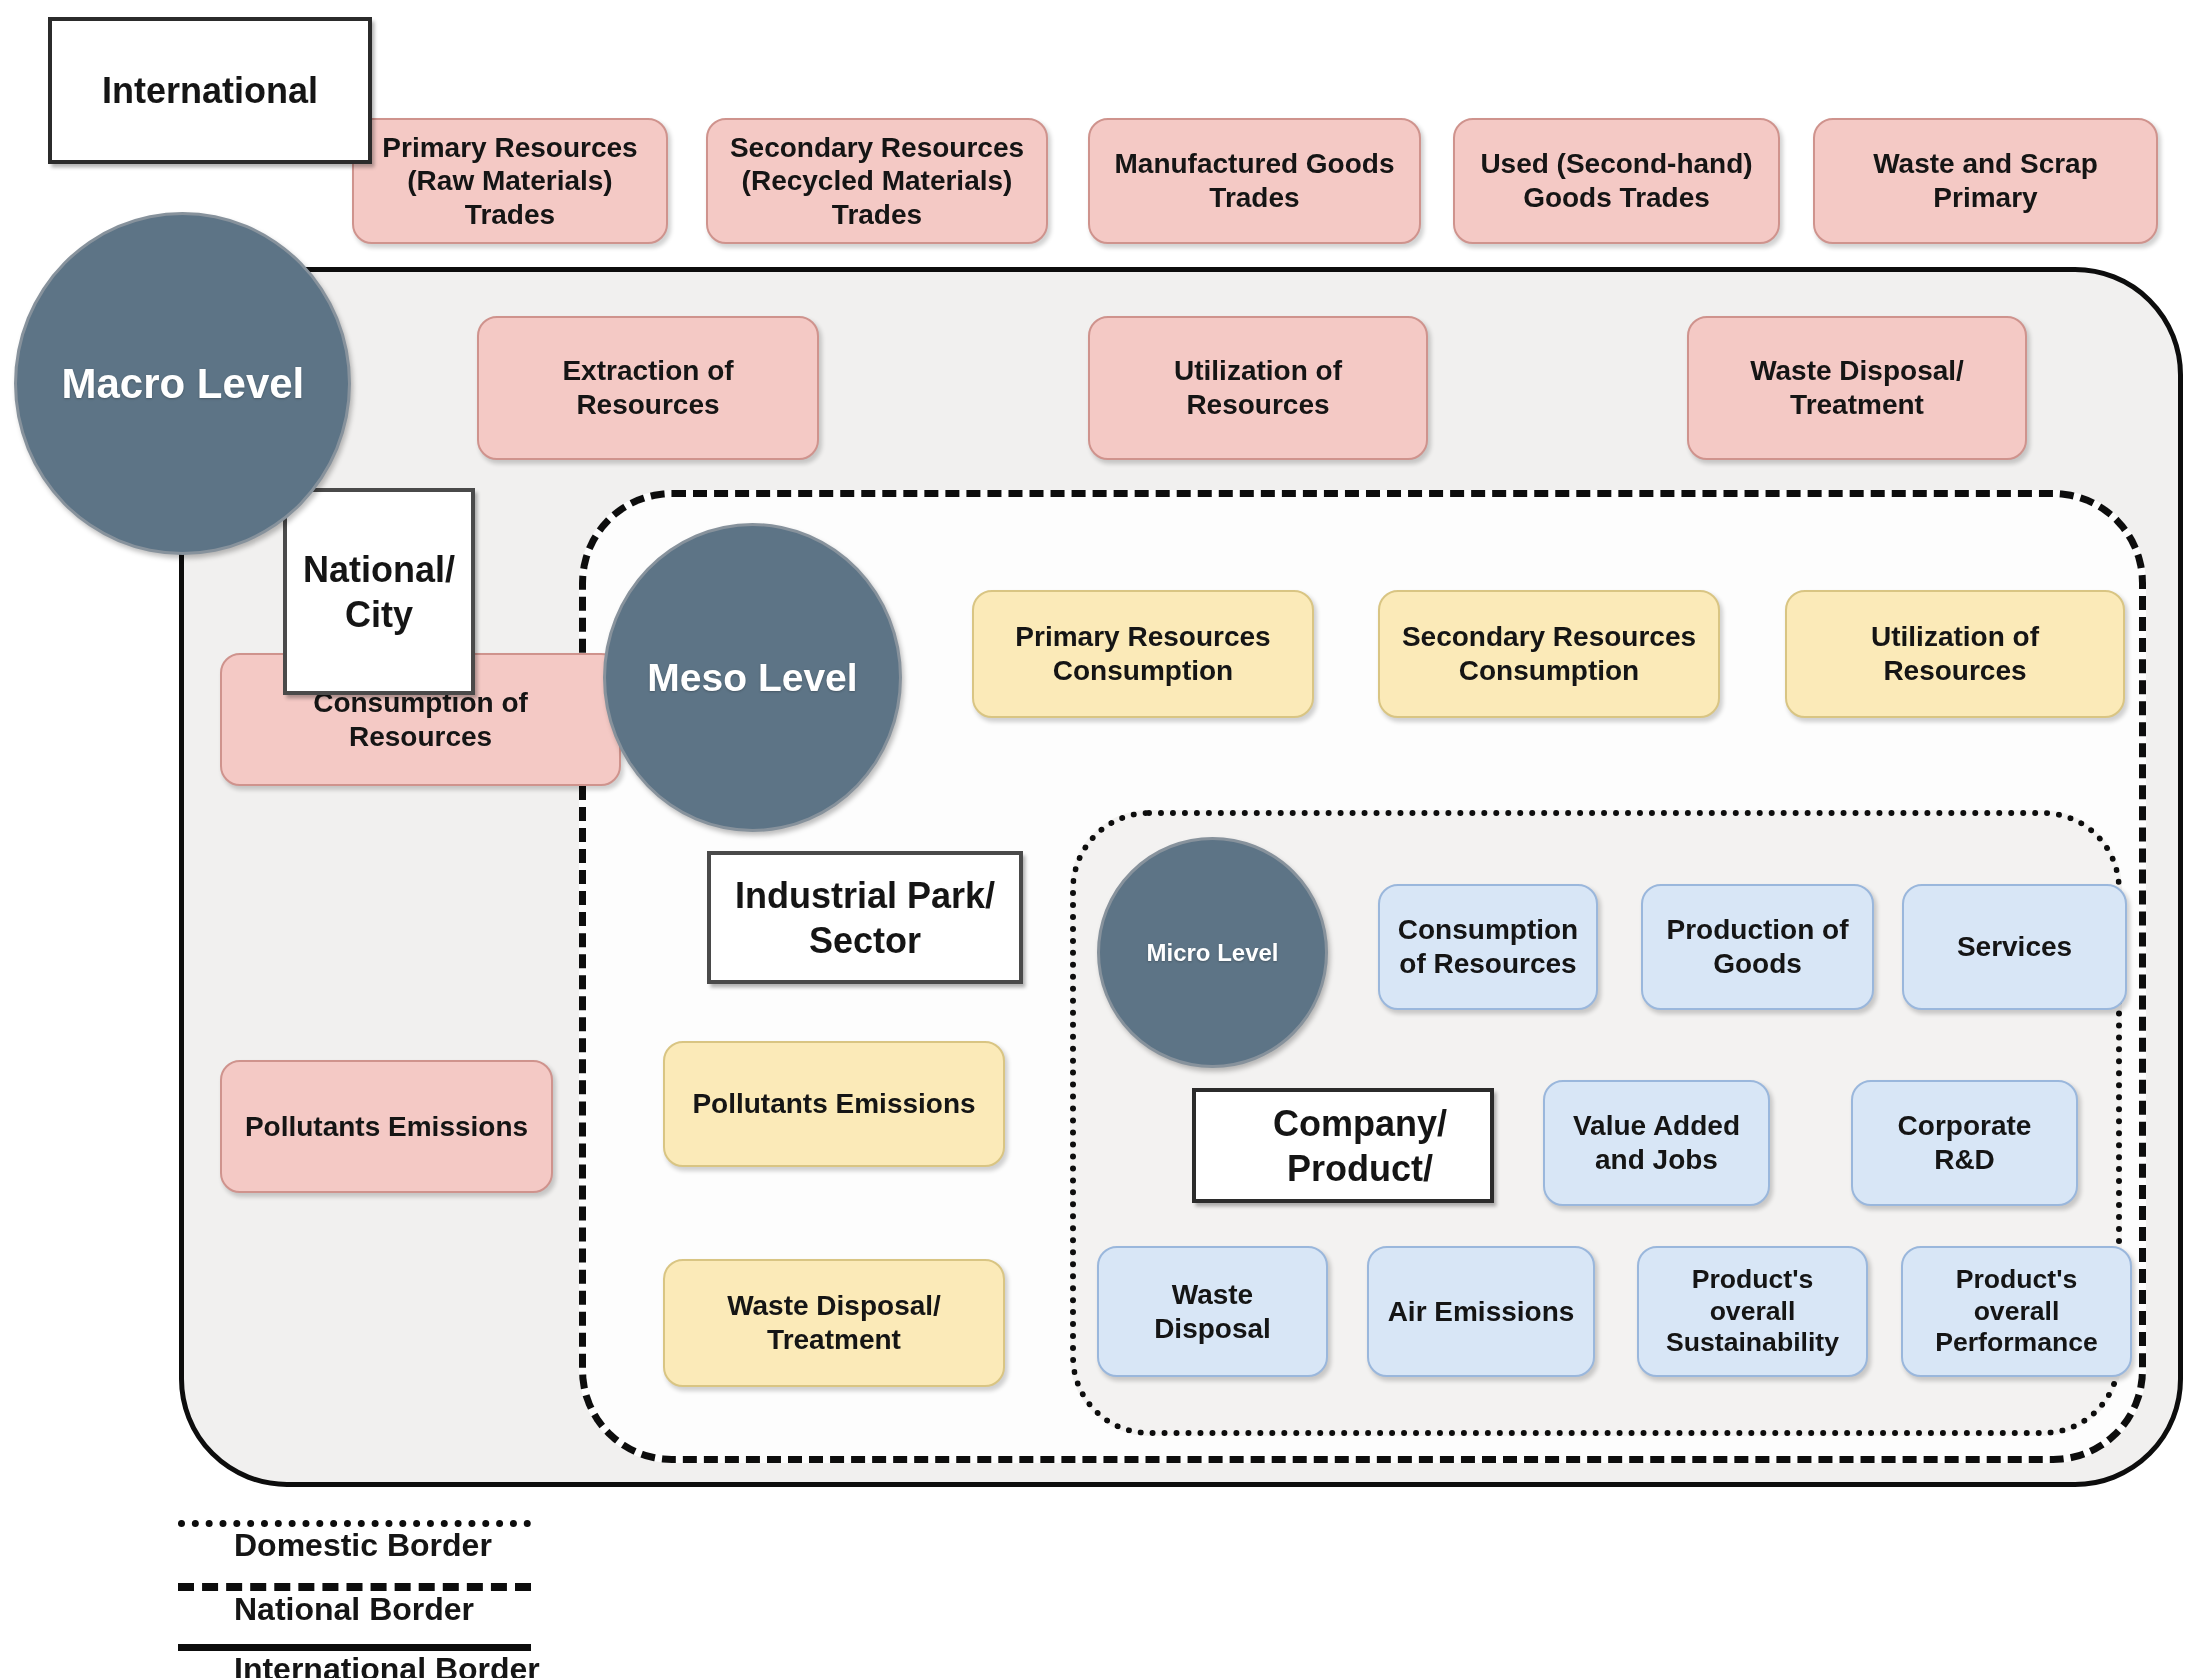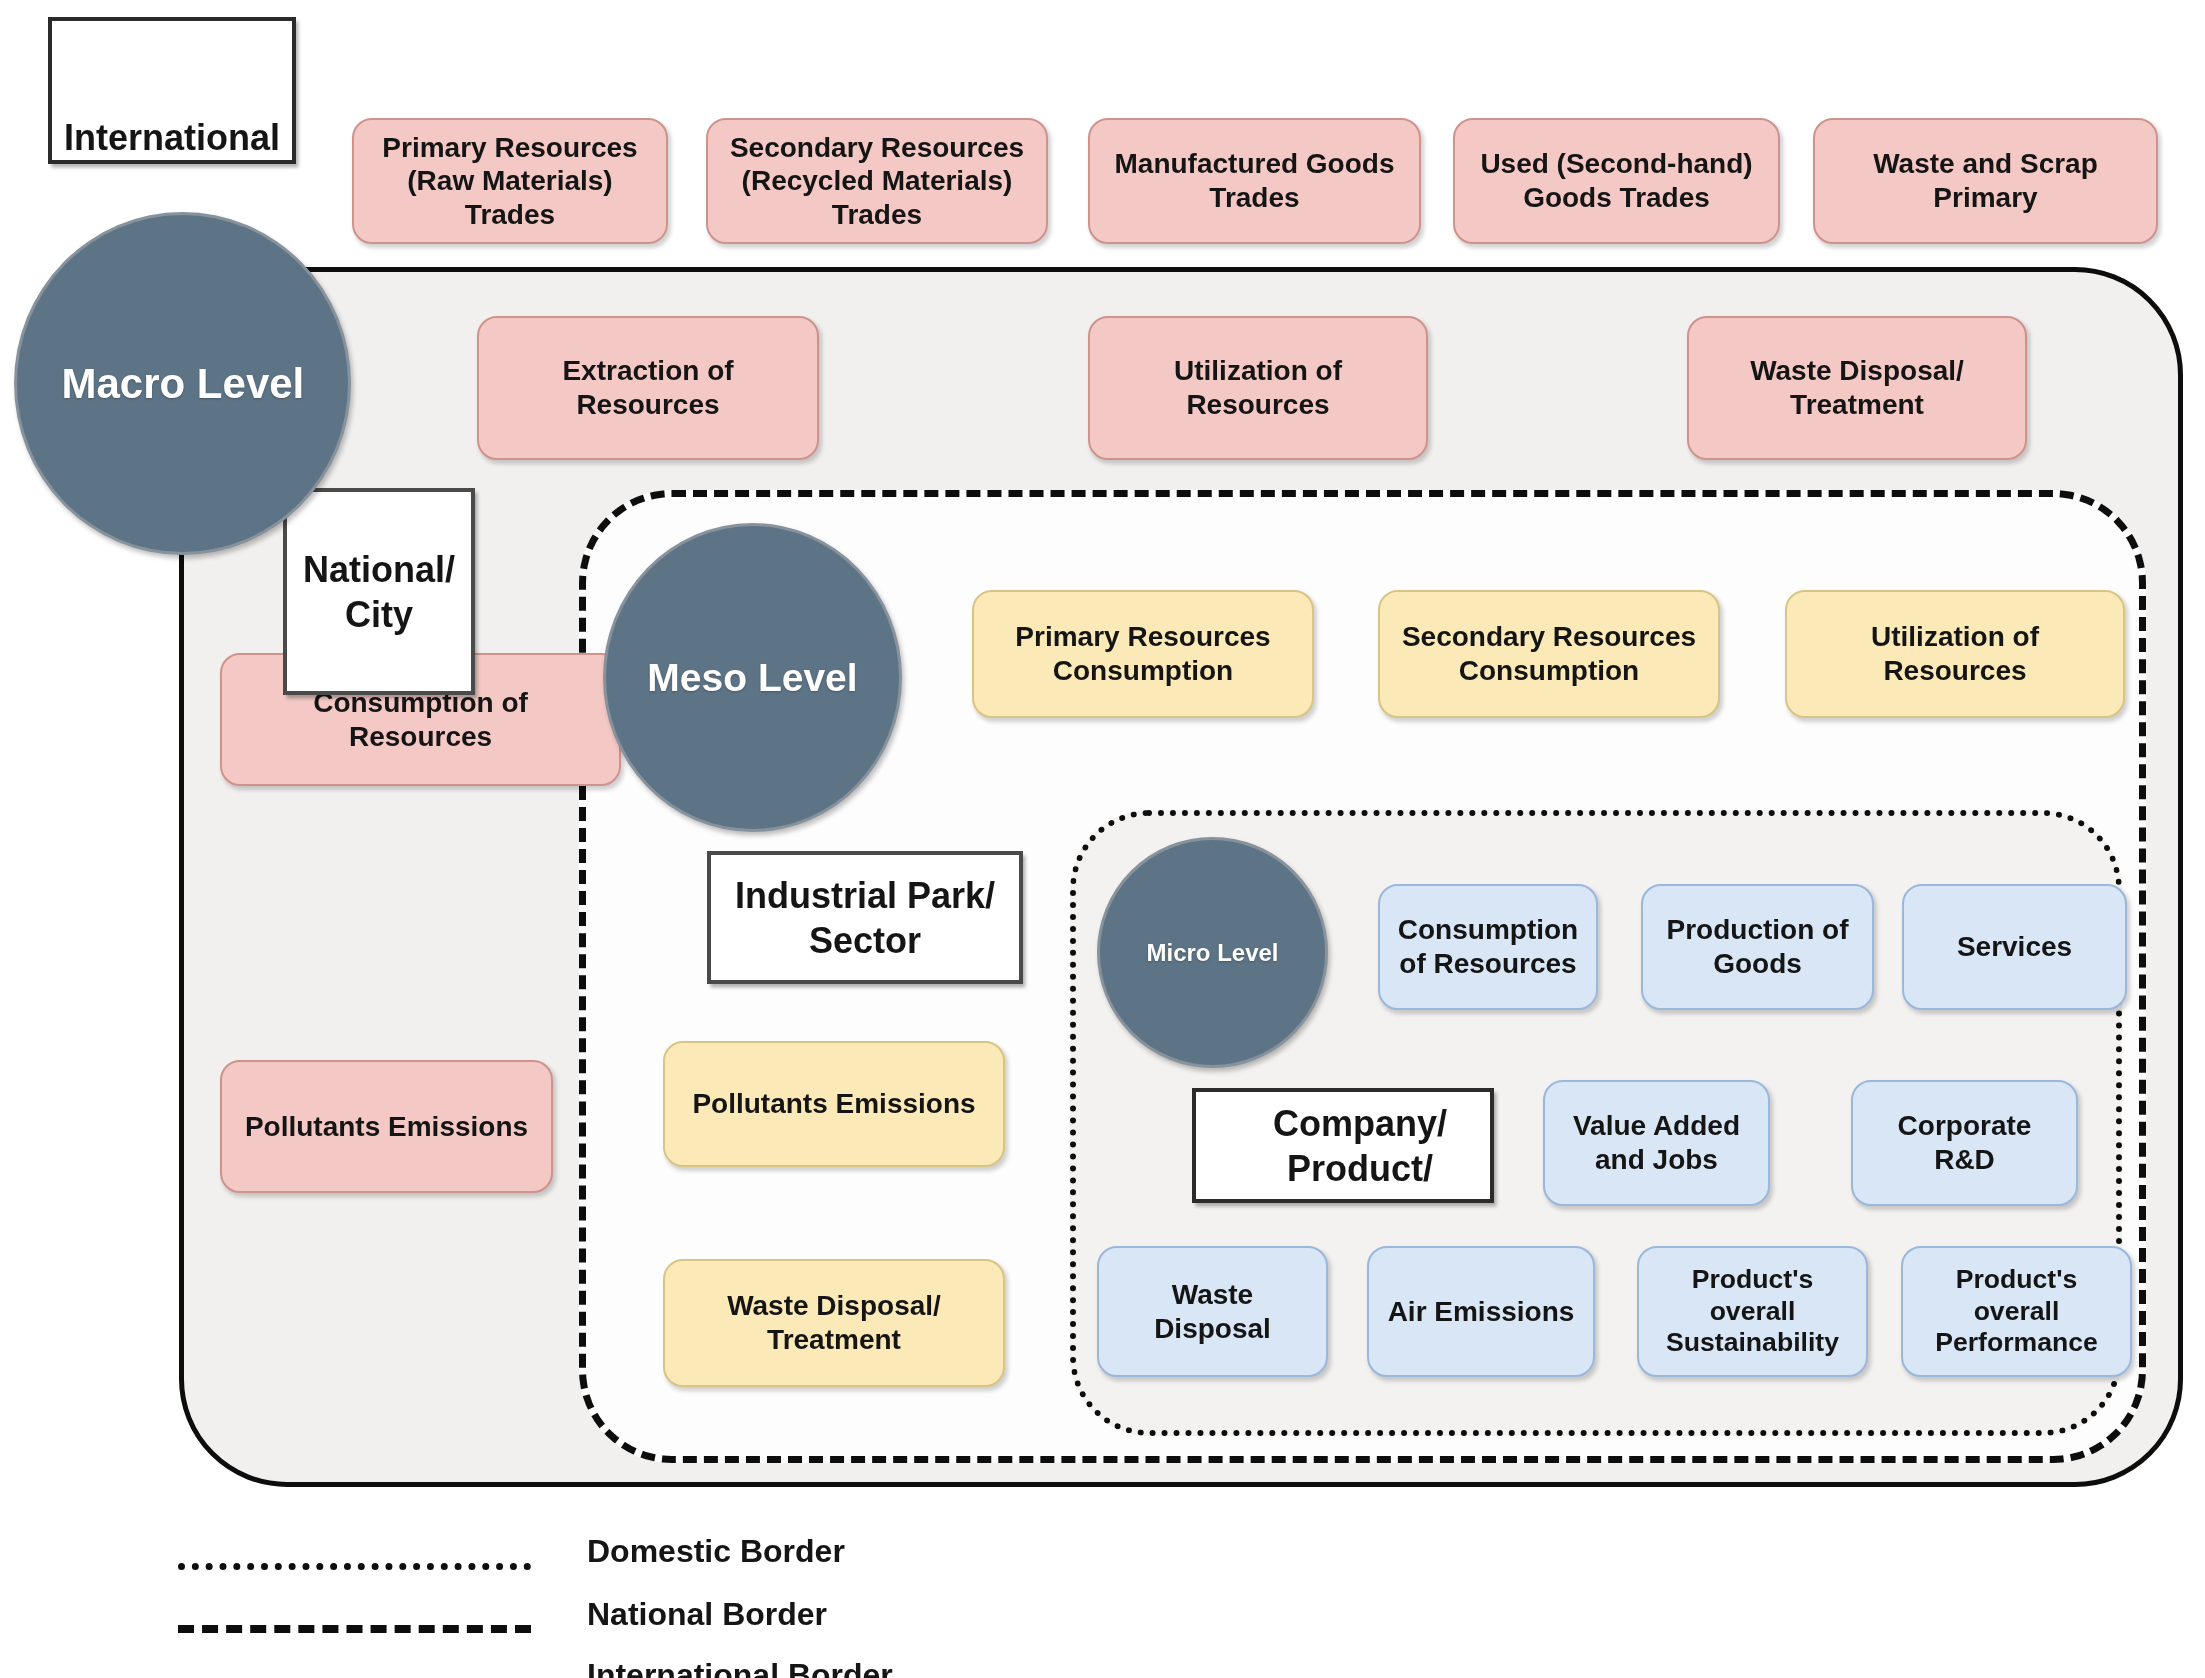--- a/index.html
+++ b/index.html
@@ -65,39 +65,40 @@
     border:3.6px solid #87929c;
     border-radius:50%;
     color:#ffffff;
     z-index:8;
     box-shadow:2.2px 3.6px 5.7px rgba(0,0,0,0.25);
     text-shadow:0 1.4px 2.2px rgba(0,0,0,0.25);
   }
 
   
   .legend-row{
-    display:flex;align-items:flex-end;
+    display:flex;align-items:flex-start;
     z-index:9;
+    flex-direction:column;
   }
   .legend-line{width:353px;height:0;}
   .ll-dotted{border-top:7.2px dotted #0d0d0d;}
   .ll-dashed{border-top:8px dashed #0d0d0d;}
   .ll-solid {border-top:7.2px solid  #0d0d0d;}
   .legend-label{margin-left:56px;font-size:32px;}
 </style>
 </head>
 <body>
 
 <div id="stage">
 
   <div class="abs container c-solid" style="left:179px;top:267px;width:2004px;height:1220px;"></div>
   <div class="abs container c-dashed" style="left:579px;top:490px;width:1567px;height:973px;"></div>
   <div class="abs container c-dotted" style="left:1070px;top:810px;width:1052px;height:626px;"></div>
 
-  <div class="abs label-box" style="left:48px;top:16.5px;width:248px;height:147px;align-items:flex-end;">
+  <div class="abs label-box" style="left:48px;top:16.5px;width:324px;height:147px;">
     <span class="txt">International</span>
   </div>
   <div class="abs label-box" style="left:707px;top:851px;width:316px;height:133px;border-color:#4a4a4a;">
     <span class="txt">Industrial Park/
 Sector</span>
   </div>
   <div class="abs label-box" style="left:283px;top:488px;width:192px;height:207px;border-color:#4a4a4a;">
     <span class="txt">National/
 City</span>
   </div>

